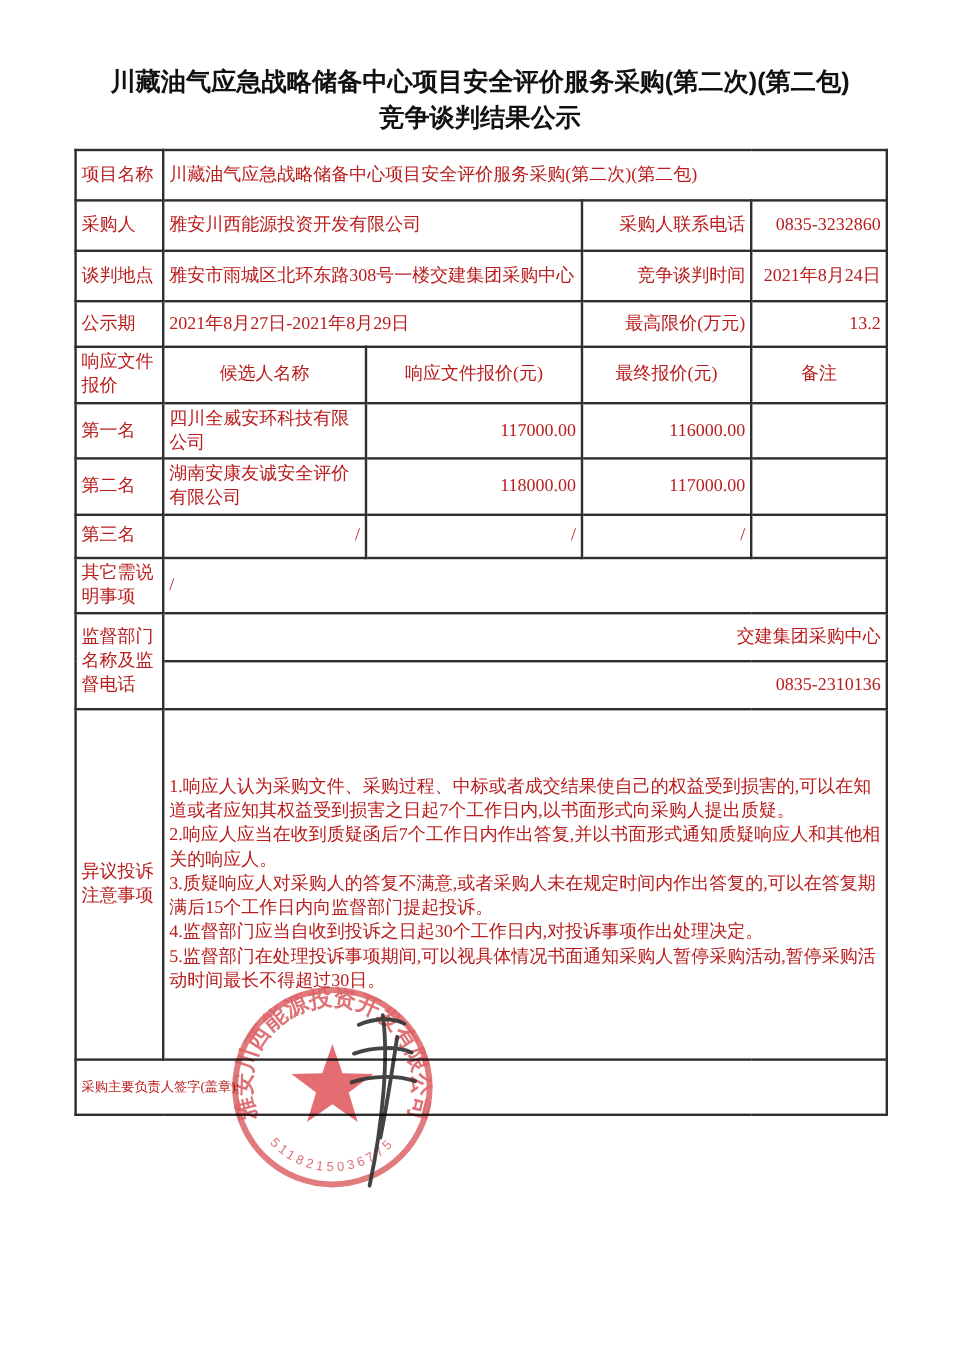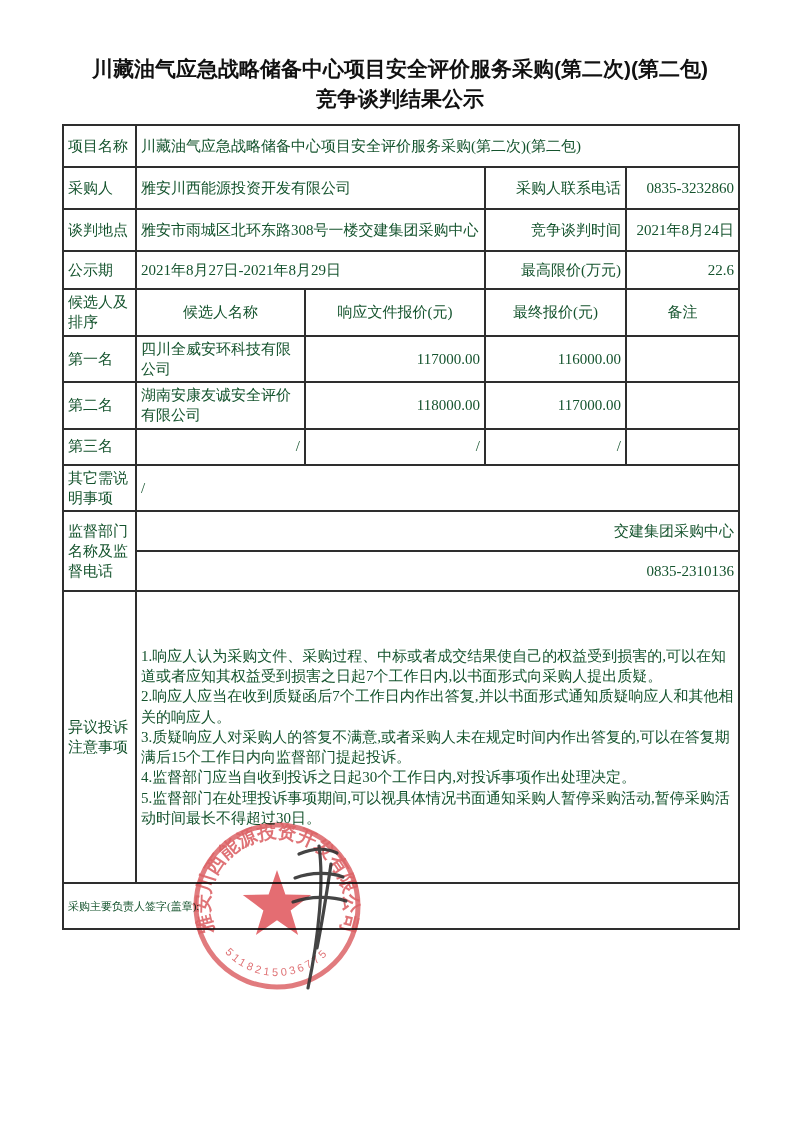--- a/index.html
+++ b/index.html
@@ -27,21 +27,21 @@
   }
   table.result-table {
     position: absolute;
     left: 62px;
     top: 124px;
     width: 676px;
     border-collapse: collapse;
     table-layout: fixed;
     font-size: 15px;
     line-height: 1.35;
-    color: #14532d;
+    color: #b91c1c;
   }
   table.result-table td {
     border: 2px solid #2e2e2e;
     padding: 2px 4px;
     vertical-align: middle;
     overflow: hidden;
   }
   td.lbl { text-align: left; padding-left: 3px; padding-right: 2px; }
   td.val-left { text-align: left; padding-left: 7px; }
   td.val-center { text-align: right; }
@@ -97,25 +97,25 @@
       <td class="lbl">谈判地点</td>
       <td class="val-left" colspan="2">雅安市雨城区北环东路308号一楼交建集团采购中心</td>
       <td class="val-center">竞争谈判时间</td>
       <td class="val-center">2021年8月24日</td>
     </tr>
 
     <tr style="height:38px;">
       <td class="lbl">公示期</td>
       <td class="val-left" colspan="2">2021年8月27日-2021年8月29日</td>
       <td class="val-center">最高限价(万元)</td>
-      <td class="val-center">22.6</td>
+      <td class="val-center">13.2</td>
     </tr>
 
     <tr style="height:38px;">
-      <td class="lbl">候选人及排序</td>
+      <td class="lbl">响应文件报价</td>
       <td class="hdr">候选人名称</td>
       <td class="hdr">响应文件报价(元)</td>
       <td class="hdr">最终报价(元)</td>
       <td class="hdr">备注</td>
     </tr>
 
     <tr style="height:44px;padding-left:46px;">
       <td class="lbl">第一名</td>
       <td class="val-left">四川全威安环科技有限公司</td>
       <td class="val-center">117000.00</td>

